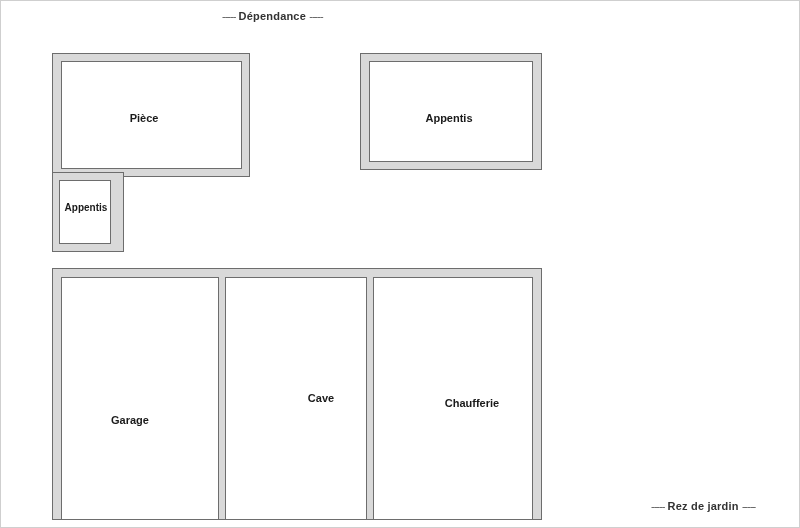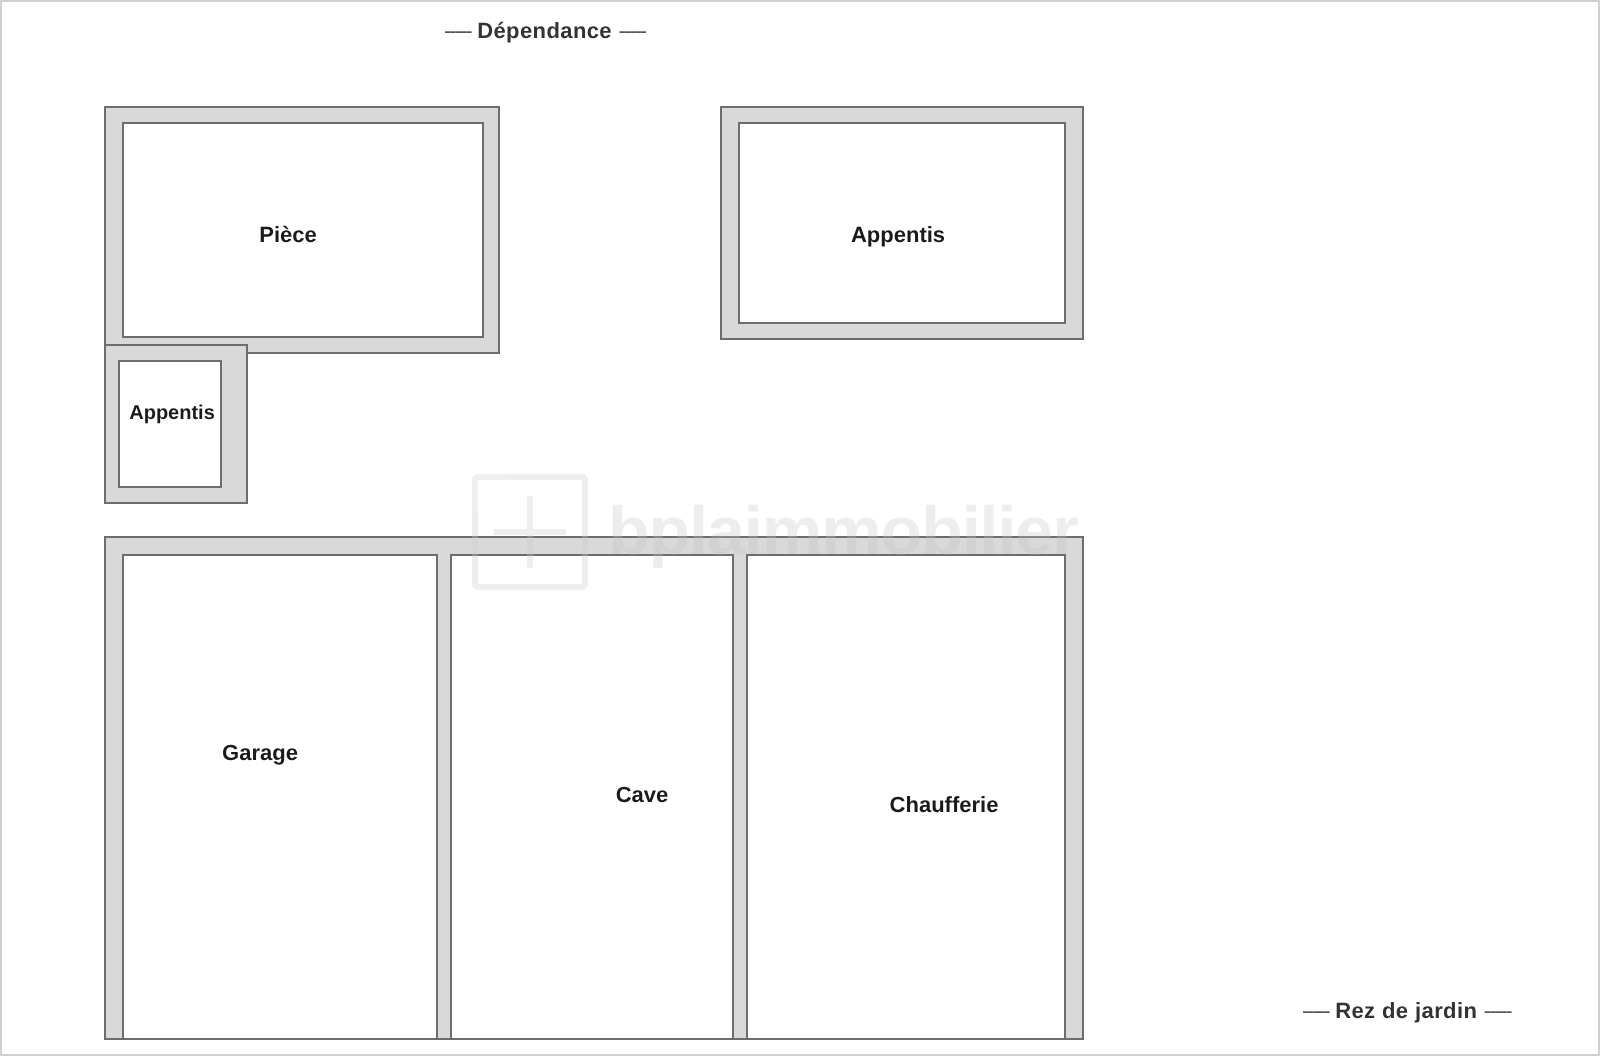--- a/index.html
+++ b/index.html
@@ -137,32 +137,28 @@
   <div class="room" style="left:59px; top:180px; width:52px; height:64px;"></div>
   <div class="room-label" style="left:86px; top:207px; font-size:10px;">Appentis</div>
 
   <div class="room-wall" style="left:360px; top:53px; width:182px; height:117px;"></div>
   <div class="room" style="left:369px; top:61px; width:164px; height:101px;"></div>
   <div class="room-label" style="left:449px; top:118px;">Appentis</div>
 
   <div class="room-wall" style="left:52px; top:268px; width:490px; height:252px;"></div>
 
   <div class="room" style="left:61px; top:277px; width:158px; height:243px;"></div>
-  <div class="room-label" style="left:130px; top:377px;">Garage</div>
+  <div class="room-label" style="left:130px; top:420px;">Garage</div>
 
   <div class="room" style="left:225px; top:277px; width:142px; height:243px;"></div>
   <div class="room-label" style="left:284px; top:398px;margin-left:37px;">Cave</div>
 
   <div class="room" style="left:373px; top:277px; width:160px; height:243px;"></div>
   <div class="room-label" style="left:462px; top:403px;padding-left:20px;">Chaufferie</div>
 
   <div class="title-label" style="left:651px; top:500px;">
     <span class="dash">-----</span>
     <span>Rez de jardin</span>
     <span class="dash">-----</span>
   </div>
 
-  <div class="watermark">
-    <div class="wm-mark"></div>
-    <div class="wm-text">bplaimmobilier</div>
-  </div>
 
 </div>
 
 </body></html>

